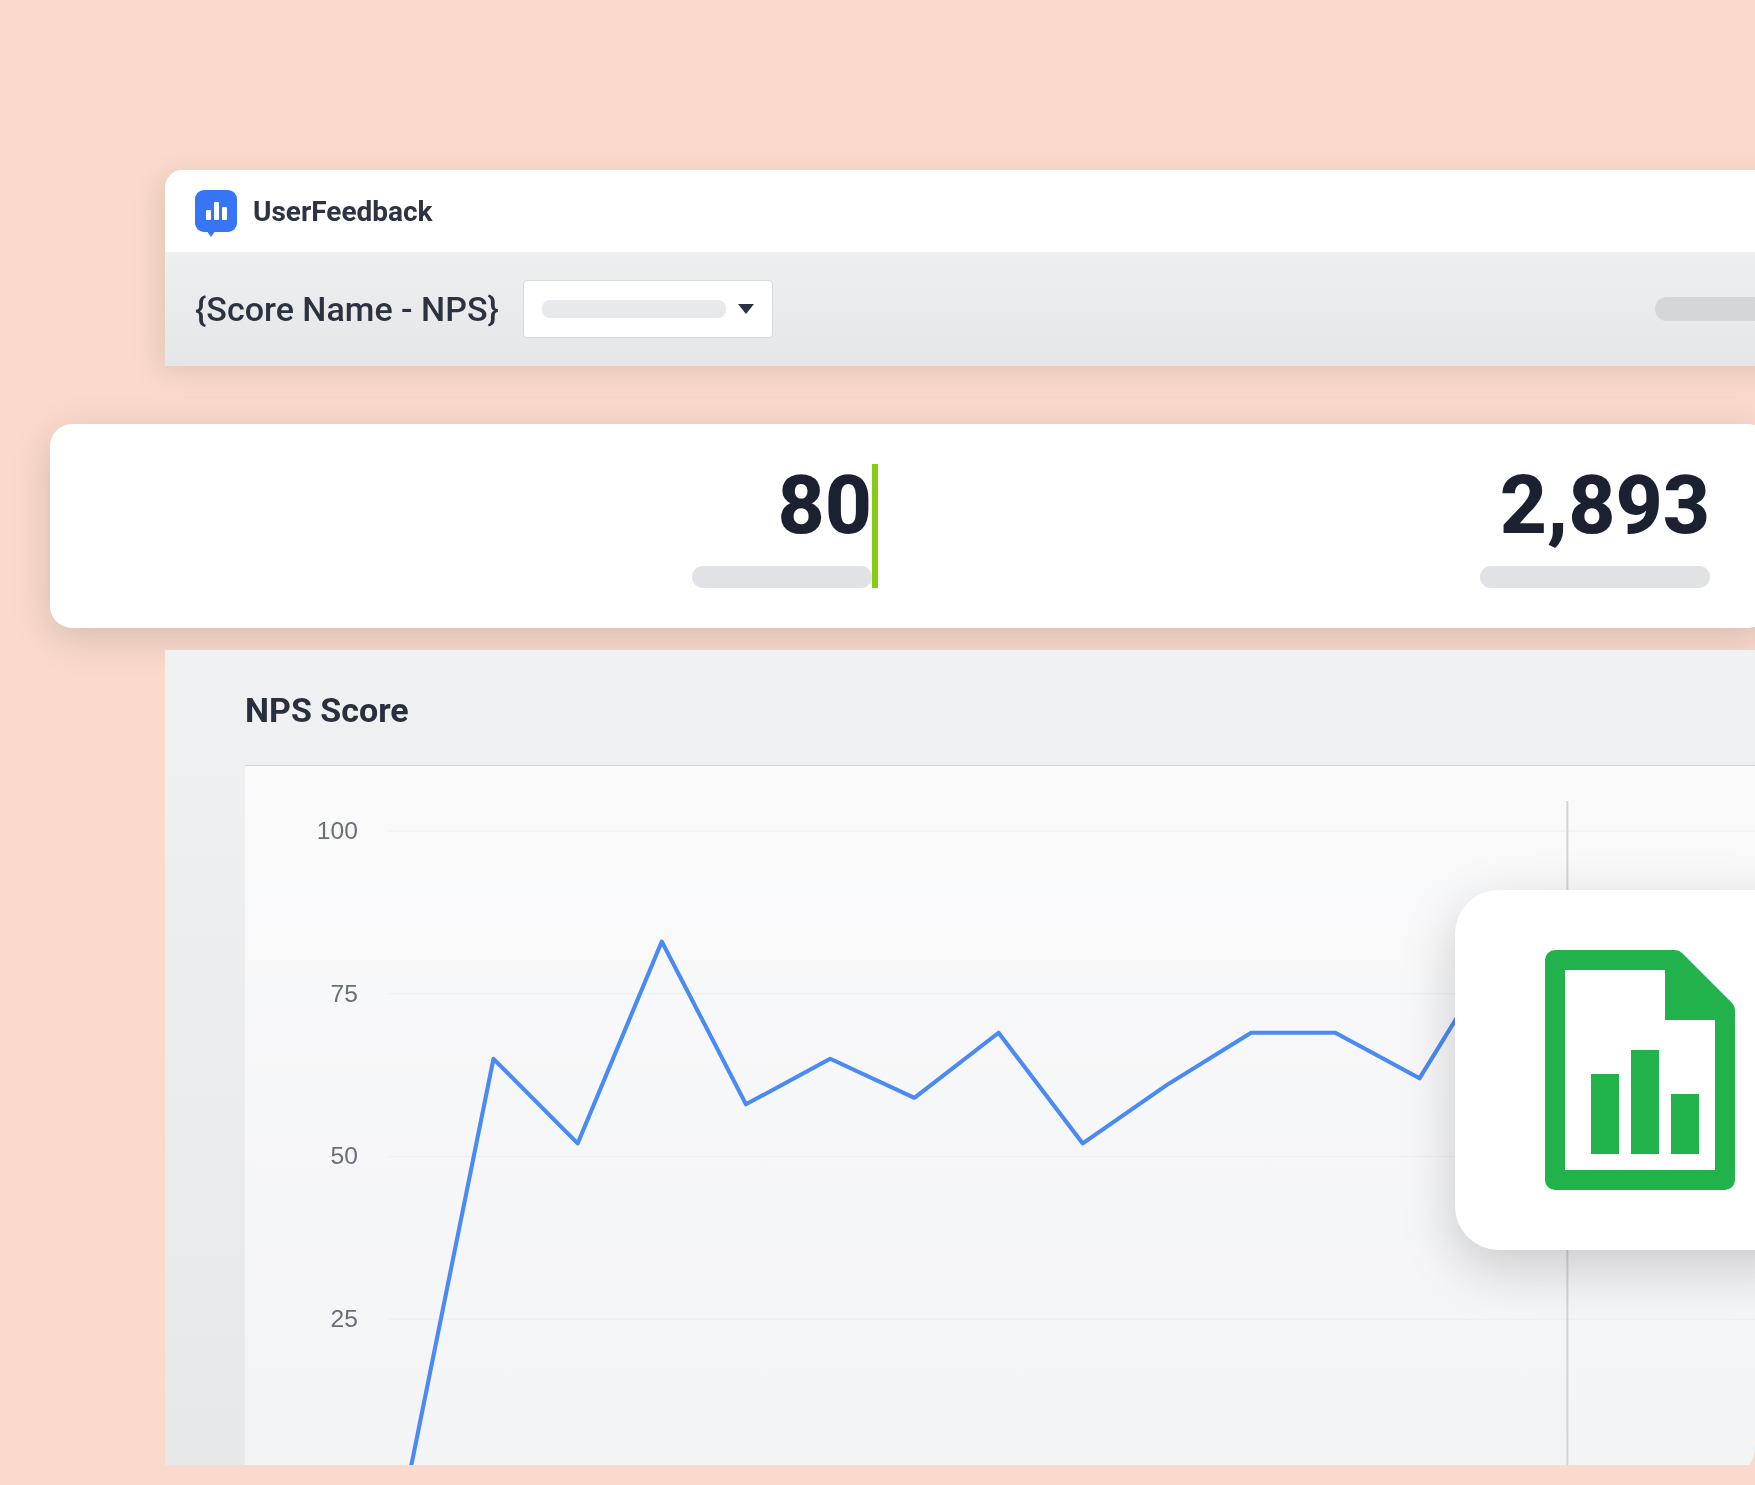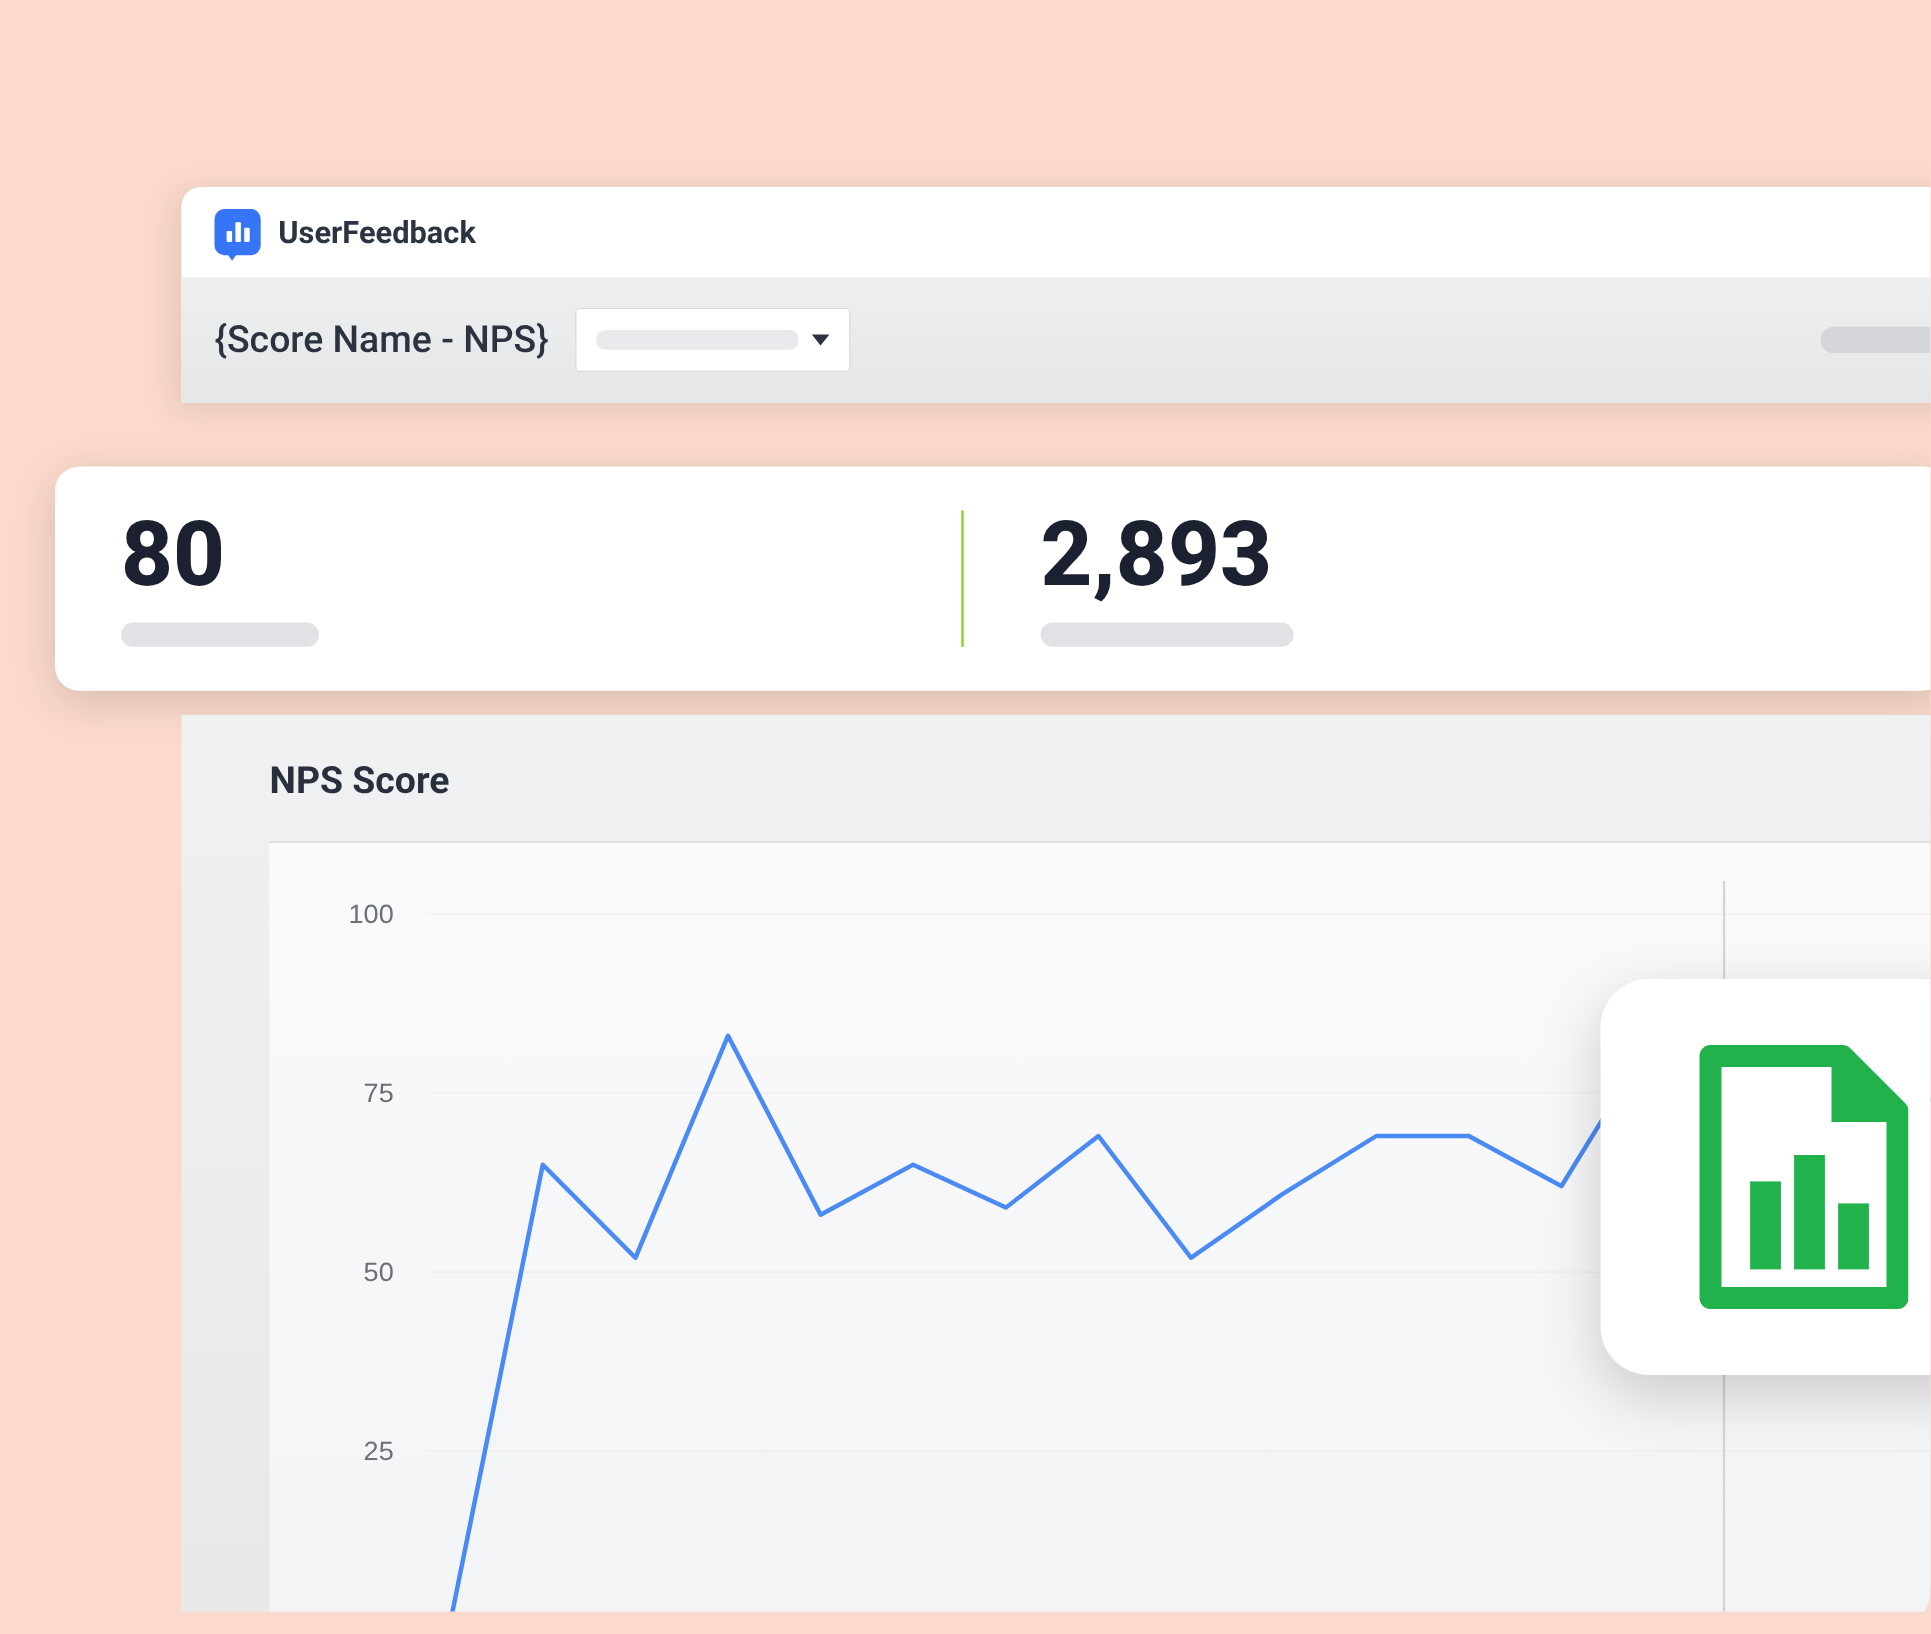--- a/index.html
+++ b/index.html
@@ -155,24 +155,25 @@
       box-shadow: 0 10px 40px rgba(0,0,0,0.15);
       display: flex;
       padding: 40px 60px;
     }
     
     .stat-block {
       flex: 1;
       display: flex;
       flex-direction: column;
       gap: 20px;
+      align-items: flex-end;
     }
     
     .stat-block.second {
-      border-left: 2px solid #84cc16;
+      border-left: 6px solid #84cc16;
       padding-left: 70px;
     }
     
     .stat-value {
       font-size: 82px;
       font-weight: 800;
       color: #1b2130;
       line-height: 1;
     }
     

